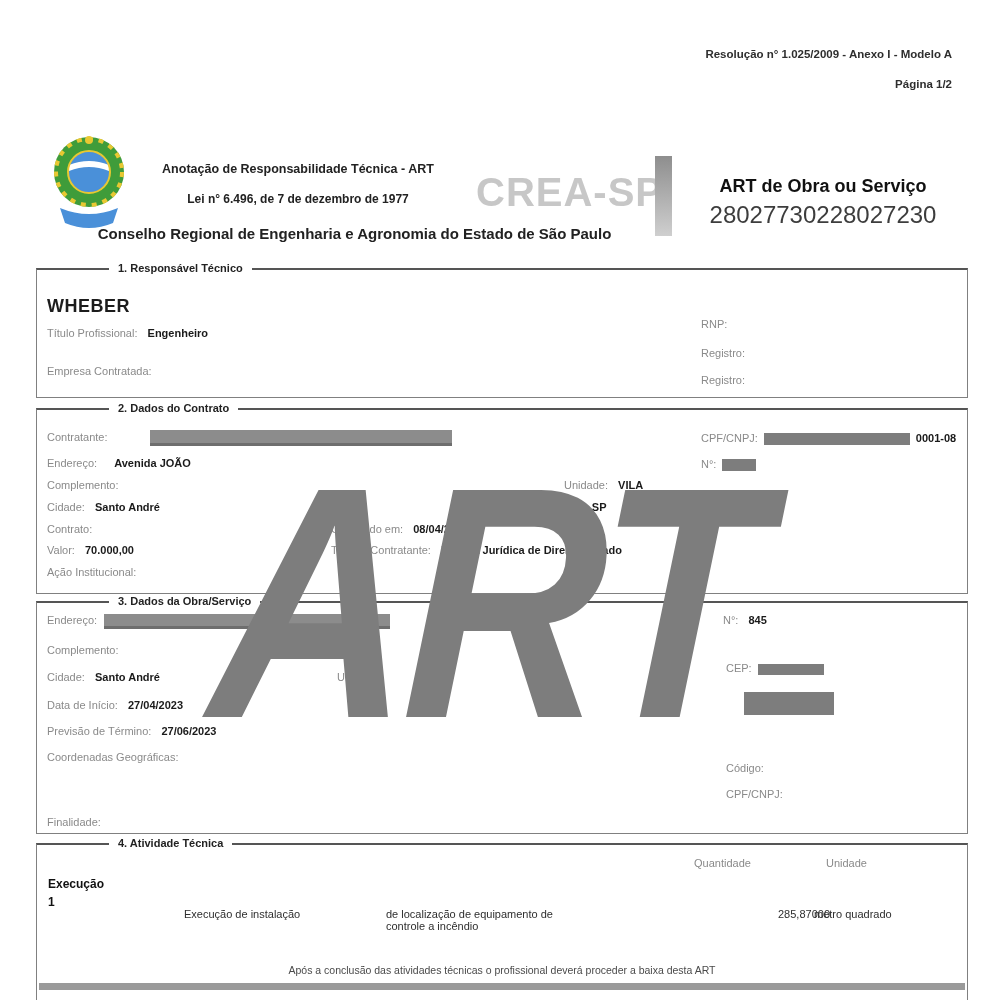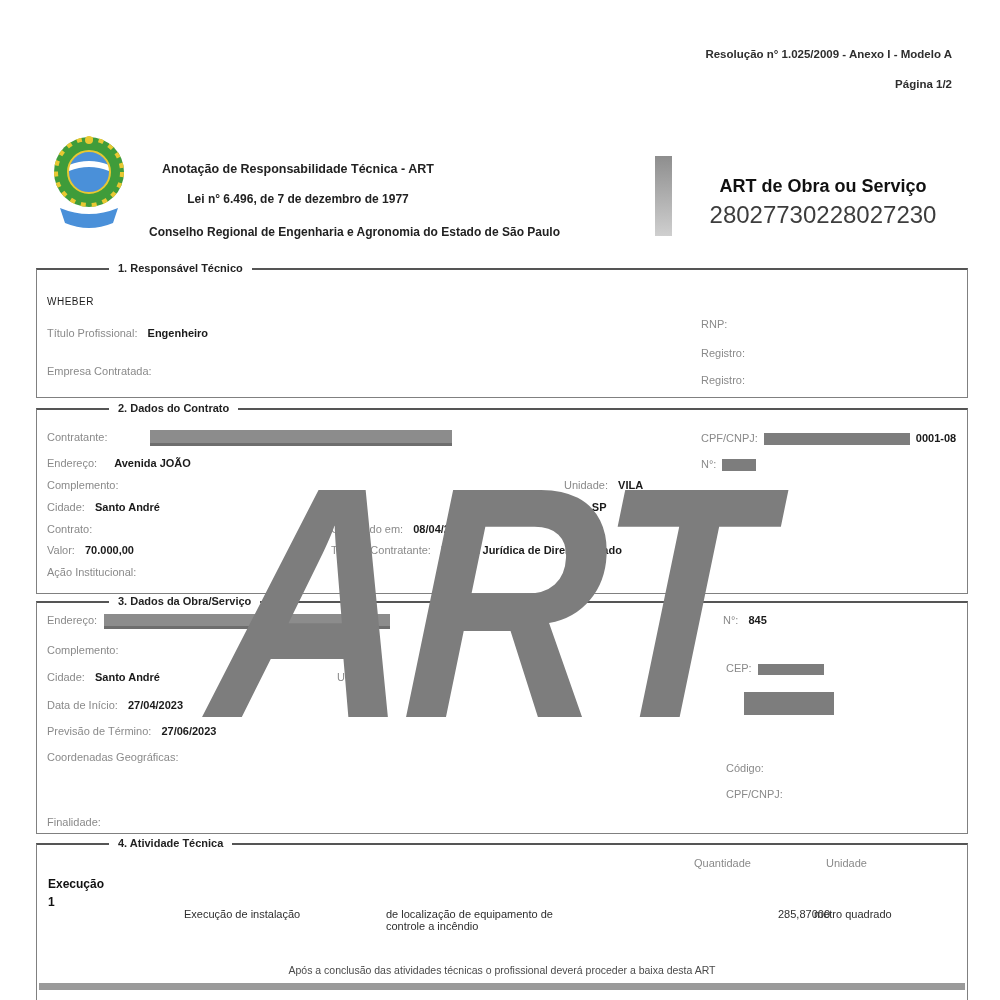--- a/index.html
+++ b/index.html
@@ -5,21 +5,21 @@
   html,body{margin:0;padding:0;background:#ffffff;}
   #page{position:relative;width:1000px;height:1000px;background:#ffffff;overflow:hidden;
         font-family:"Liberation Sans",sans-serif;color:#1c1c1c;}
   .abs{position:absolute;white-space:nowrap;}
   
   .res-line{top:48px;right:48px;font-size:11.5px;font-weight:bold;color:#2e2e2e;}
   .page-line{top:78px;right:48px;font-size:11.5px;font-weight:bold;color:#2e2e2e;}
   
   .h-title1{left:133px;top:162px;width:330px;text-align:center;font-size:12.5px;font-weight:bold;color:#222;}
   .h-title2{left:133px;top:192px;width:330px;text-align:center;font-size:12px;font-weight:bold;color:#222;}
-  .h-council{left:62px;top:225px;width:585px;text-align:center;font-size:12px;font-weight:bold;color:#222;}
+  .h-council{left:62px;top:225px;width:585px;text-align:center;font-size:15px;font-weight:bold;color:#222;}
   .crea{left:476px;top:170px;font-size:40px;font-weight:bold;color:#c7c7c7;letter-spacing:1px;}
   .vbar{left:655px;top:156px;width:17px;height:80px;background:linear-gradient(180deg,#8e8e8e,#cfcfcf);}
   .art-type{left:688px;top:176px;width:270px;text-align:center;font-size:18px;font-weight:bold;color:#111;}
   .art-number{left:688px;top:201px;width:270px;text-align:center;font-size:24px;color:#3d3d3d;letter-spacing:0px;}
   
   .box{position:absolute;left:36px;width:930px;border:1px solid #808080;border-top:2px solid #555;background:transparent;}
   .box-title{position:absolute;top:-8px;left:72px;background:#fff;padding:0 9px;font-size:11px;font-weight:bold;color:#222;white-space:nowrap;}
   .row{position:absolute;font-size:11px;white-space:nowrap;}
   .lbl{color:#8a8a8a;}
   .val{color:#1a1a1a;font-weight:bold;margin-left:7px;text-align:center;}
@@ -53,27 +53,28 @@
       <circle cx="41" cy="40" r="21" fill="#4a90d9"></circle>
       <path d="M21 33 Q41 25 61 33 L61 39 Q41 31 21 39 Z" fill="#ffffff"></path>
       <circle cx="41" cy="40" r="21" fill="none" stroke="#e8c832" stroke-width="2"></circle>
       <circle cx="41" cy="8" r="4" fill="#e8c832"></circle>
       <path d="M12 76 Q41 88 70 76 L65 91 Q41 101 17 91 Z" fill="#4a90d9"></path>
     </svg>
   </div>
   <div class="abs h-title1">Anotação de Responsabilidade Técnica - ART</div>
   <div class="abs h-title2">Lei n° 6.496, de 7 de dezembro de 1977</div>
   <div class="abs h-council">Conselho Regional de Engenharia e Agronomia do Estado de São Paulo</div>
+  <div class="abs crea">CREA-SP</div>
   <div class="abs vbar"></div>
   <div class="abs art-type">ART de Obra ou Serviço</div>
   <div class="abs art-number">28027730228027230</div>
 
   <div class="box" style="top:268px;height:127px;">
     <div class="box-title">1. Responsável Técnico</div>
-    <div class="row" style="left:10px;top:26px;font-size:10px;font-weight:normal;letter-spacing:.5px;">WHEBER</div>
+    <div class="row" style="left:10px;top:26px;font-size:18px;font-weight:bold;letter-spacing:.5px;">WHEBER</div>
     <div class="row" style="left:10px;top:57px;">
       <span class="lbl">Título Profissional:</span>
       <span class="val">Engenheiro</span>
     </div>
     <div class="row" style="left:10px;top:95px;">
       <span class="lbl">Empresa Contratada:</span>
     </div>
     <div class="row" style="left:664px;top:48px;">
       <span class="lbl">RNP:</span>
     </div>

